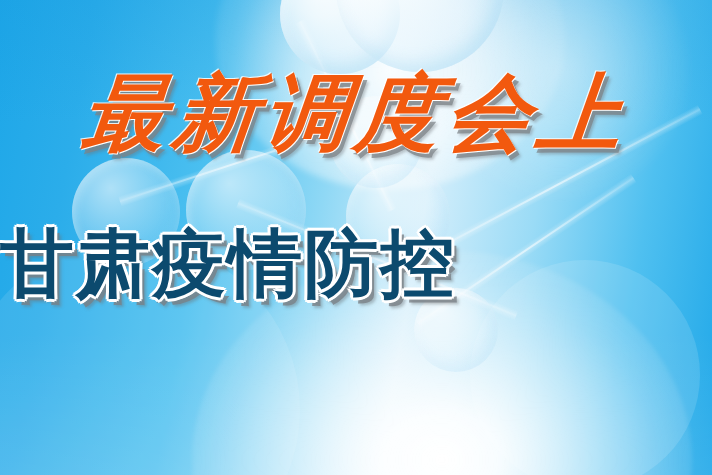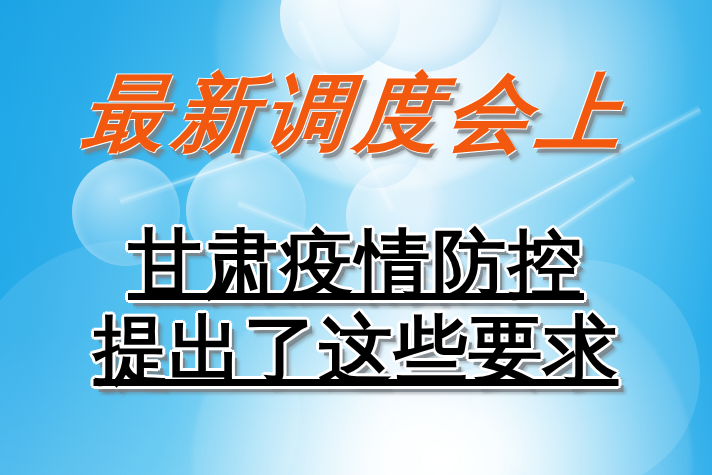--- a/index.html
+++ b/index.html
@@ -168,37 +168,35 @@
       4px 5px 0 rgba(125,130,135,0.72),
       6px 7px 3px rgba(110,115,120,0.40);
     white-space: nowrap;
     transform: skewX(-6deg);
   }
 
   
   .blue-line {
     position: absolute;
     width: 712px;
-    text-align: center;
     font-family: "DejaVu Sans", "Liberation Sans", sans-serif;
     font-weight: 700;
-    color: #000000;
+    color: #0c4a6e;
     white-space: nowrap;
     text-shadow:
       -2px -2px 0 #ffffff,
        2px -2px 0 #ffffff,
       -2px  2px 0 #ffffff,
        2px  2px 0 #ffffff,
       -3px  0   0 #ffffff,
        3px  0   0 #ffffff,
        0   -3px 0 #ffffff,
        0    3px 0 #ffffff,
        5px  6px 0 rgba(122,128,133,0.78),
        7px  8px 3px rgba(108,114,120,0.42);
-    text-decoration: underline;
   }
   .blue-line-1 {
     left: 0;
     top: 222px;
     font-size: 74px;
     line-height: 82px;
     letter-spacing: 2px;
   }
   .blue-line-2 {
     left: 0;
@@ -244,16 +242,15 @@
       <div class="atom soft" style="left: 346px; top: 164px; width: 104px; height: 104px;"></div>
       <div class="atom soft" style="left: 330px; top: 96px; width: 92px; height: 92px;"></div>
       <div class="atom soft" style="left: 414px; top: 288px; width: 84px; height: 84px;"></div>
     </div>
 
   <div class="text-layer">
     <div class="headline">最新调度会上</div>
 
     <div class="blue-line blue-line-1">甘肃疫情防控</div>
 
-    <div class="blue-line blue-line-2">提出了这些要求</div>
   </div>
 
 </div>
 
 </body></html>

